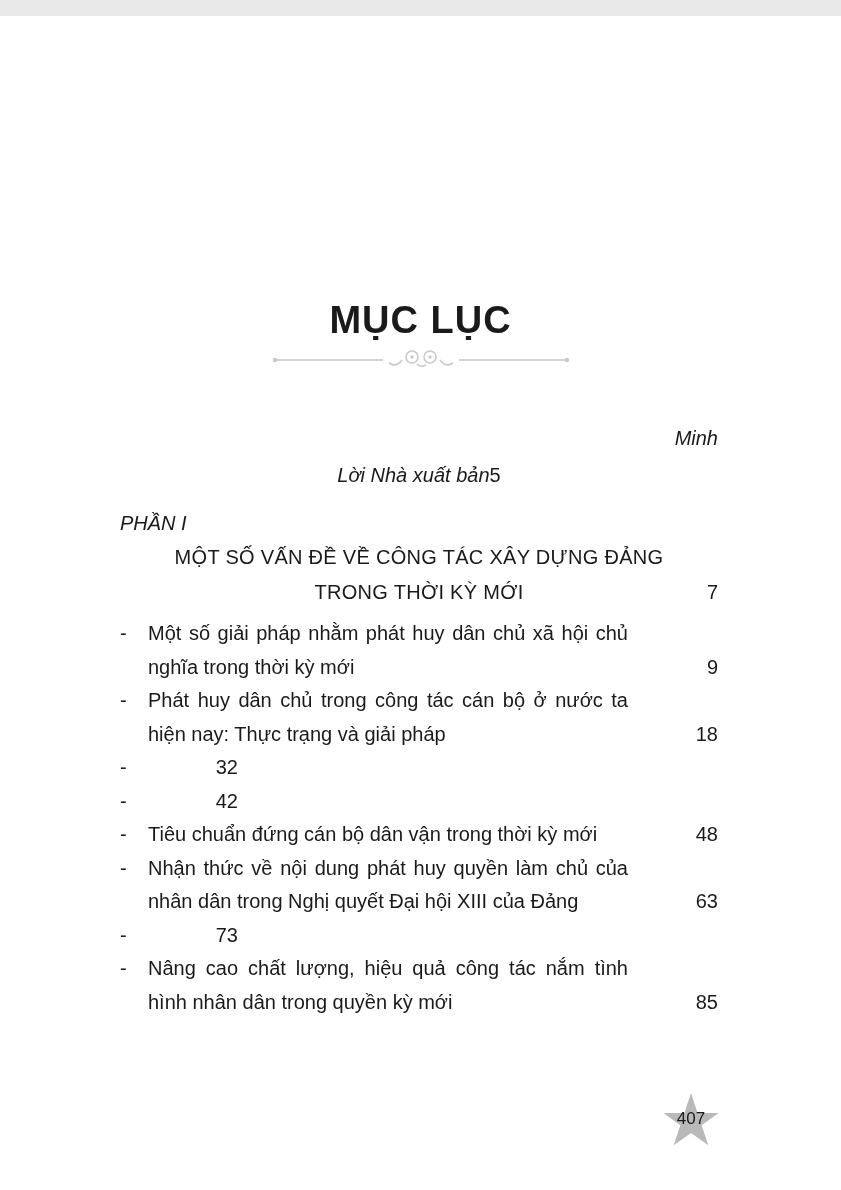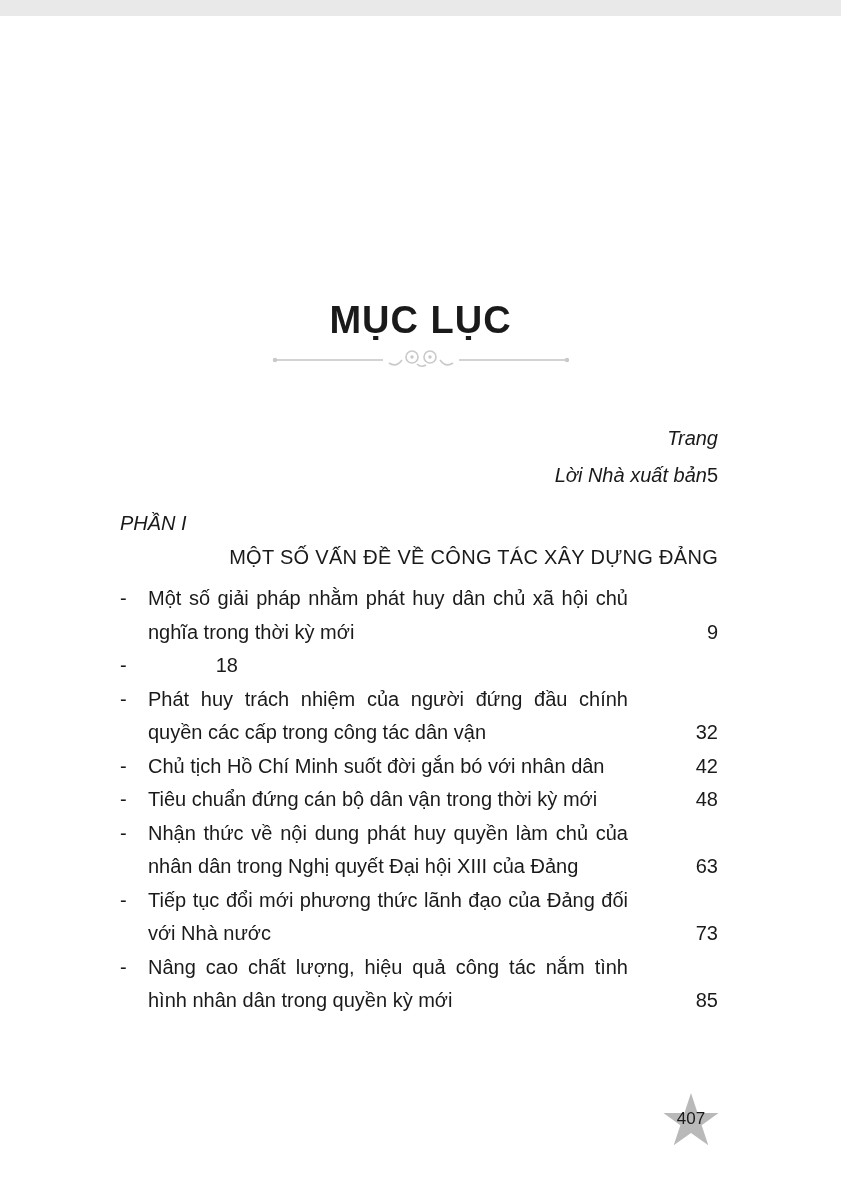--- a/index.html
+++ b/index.html
@@ -40,33 +40,33 @@
     font-size:20px;
   }
   .trang-row{
     margin-top:50px;
     text-align:right;
     font-style:italic;
     line-height:34px;
   }
   .row{
     display:flex;
-    justify-content:flex-end;
+    justify-content:center;
     line-height:34px;
   }
   .preface{margin-top:3px;}
   .preface-label{font-style:italic;}
   .part-label{
     margin-top:14px;
     text-align:left;
     font-style:italic;
     line-height:34px;
   }
   .part-title{
-    text-align:right;
+    text-align:center;
     line-height:35px;
     letter-spacing:0.3px;
   }
   .part-title-row{
     position:relative;
     text-align:center;
     line-height:35px;
     letter-spacing:0.3px;
   }
   .part-page{
@@ -127,72 +127,74 @@
       <circle class="fill" cx="159" cy="10" r="1.7"></circle>
       <path class="stroke" stroke-width="1.6" d="M146,17 q4,4 9,1"></path>
       <path class="stroke" stroke-width="1.6" d="M182,16 q-7,5 -13,-3"></path>
       <rect class="fill" x="188" y="12.2" width="106" height="1.6"></rect>
       <circle class="fill" cx="296" cy="13" r="2.2"></circle>
     </svg>
   </div>
 
   <div class="content">
 
-    <div class="trang-row">Trang</div>
+    <div class="trang-row">Minh</div>
 
     <div class="row preface">
       <span class="preface-label">Lời Nhà xuất bản</span>
       <span class="row-page">5</span>
     </div>
 
     <div class="part-label">PHẦN I</div>
 
     <div class="part-title">MỘT SỐ VẤN ĐỀ VỀ CÔNG TÁC XÂY DỰNG ĐẢNG</div>
 
+    <div class="part-title-row">
+      <span>TRONG THỜI KỲ MỚI</span>
+      <span class="part-page">7</span>
+    </div>
 
     <div class="entries">
 
         <div class="entry">
           <span class="marker">-</span>
           <span class="entry-text">Một số giải pháp nhằm phát huy dân chủ xã hội chủ nghĩa trong thời kỳ mới</span>
           <span class="entry-page">9</span>
         </div>
 
         <div class="entry">
           <span class="marker">-</span>
+          <span class="entry-text">Phát huy dân chủ trong công tác cán bộ ở nước ta hiện nay: Thực trạng và giải pháp</span>
           <span class="entry-page">18</span>
         </div>
 
         <div class="entry">
           <span class="marker">-</span>
-          <span class="entry-text">Phát huy trách nhiệm của người đứng đầu chính quyền các cấp trong công tác dân vận</span>
           <span class="entry-page">32</span>
         </div>
 
         <div class="entry">
           <span class="marker">-</span>
-          <span class="entry-text">Chủ tịch Hồ Chí Minh suốt đời gắn bó với nhân dân</span>
           <span class="entry-page">42</span>
         </div>
 
         <div class="entry">
           <span class="marker">-</span>
           <span class="entry-text">Tiêu chuẩn đứng cán bộ dân vận trong thời kỳ mới</span>
           <span class="entry-page">48</span>
         </div>
 
         <div class="entry">
           <span class="marker">-</span>
           <span class="entry-text">Nhận thức về nội dung phát huy quyền làm chủ của nhân dân trong Nghị quyết Đại hội XIII của Đảng</span>
           <span class="entry-page">63</span>
         </div>
 
         <div class="entry">
           <span class="marker">-</span>
-          <span class="entry-text">Tiếp tục đổi mới phương thức lãnh đạo của Đảng đối với Nhà nước</span>
           <span class="entry-page">73</span>
         </div>
 
         <div class="entry">
           <span class="marker">-</span>
           <span class="entry-text">Nâng cao chất lượng, hiệu quả công tác nắm tình hình nhân dân trong quyền kỳ mới</span>
           <span class="entry-page">85</span>
         </div>
       </div>
 

